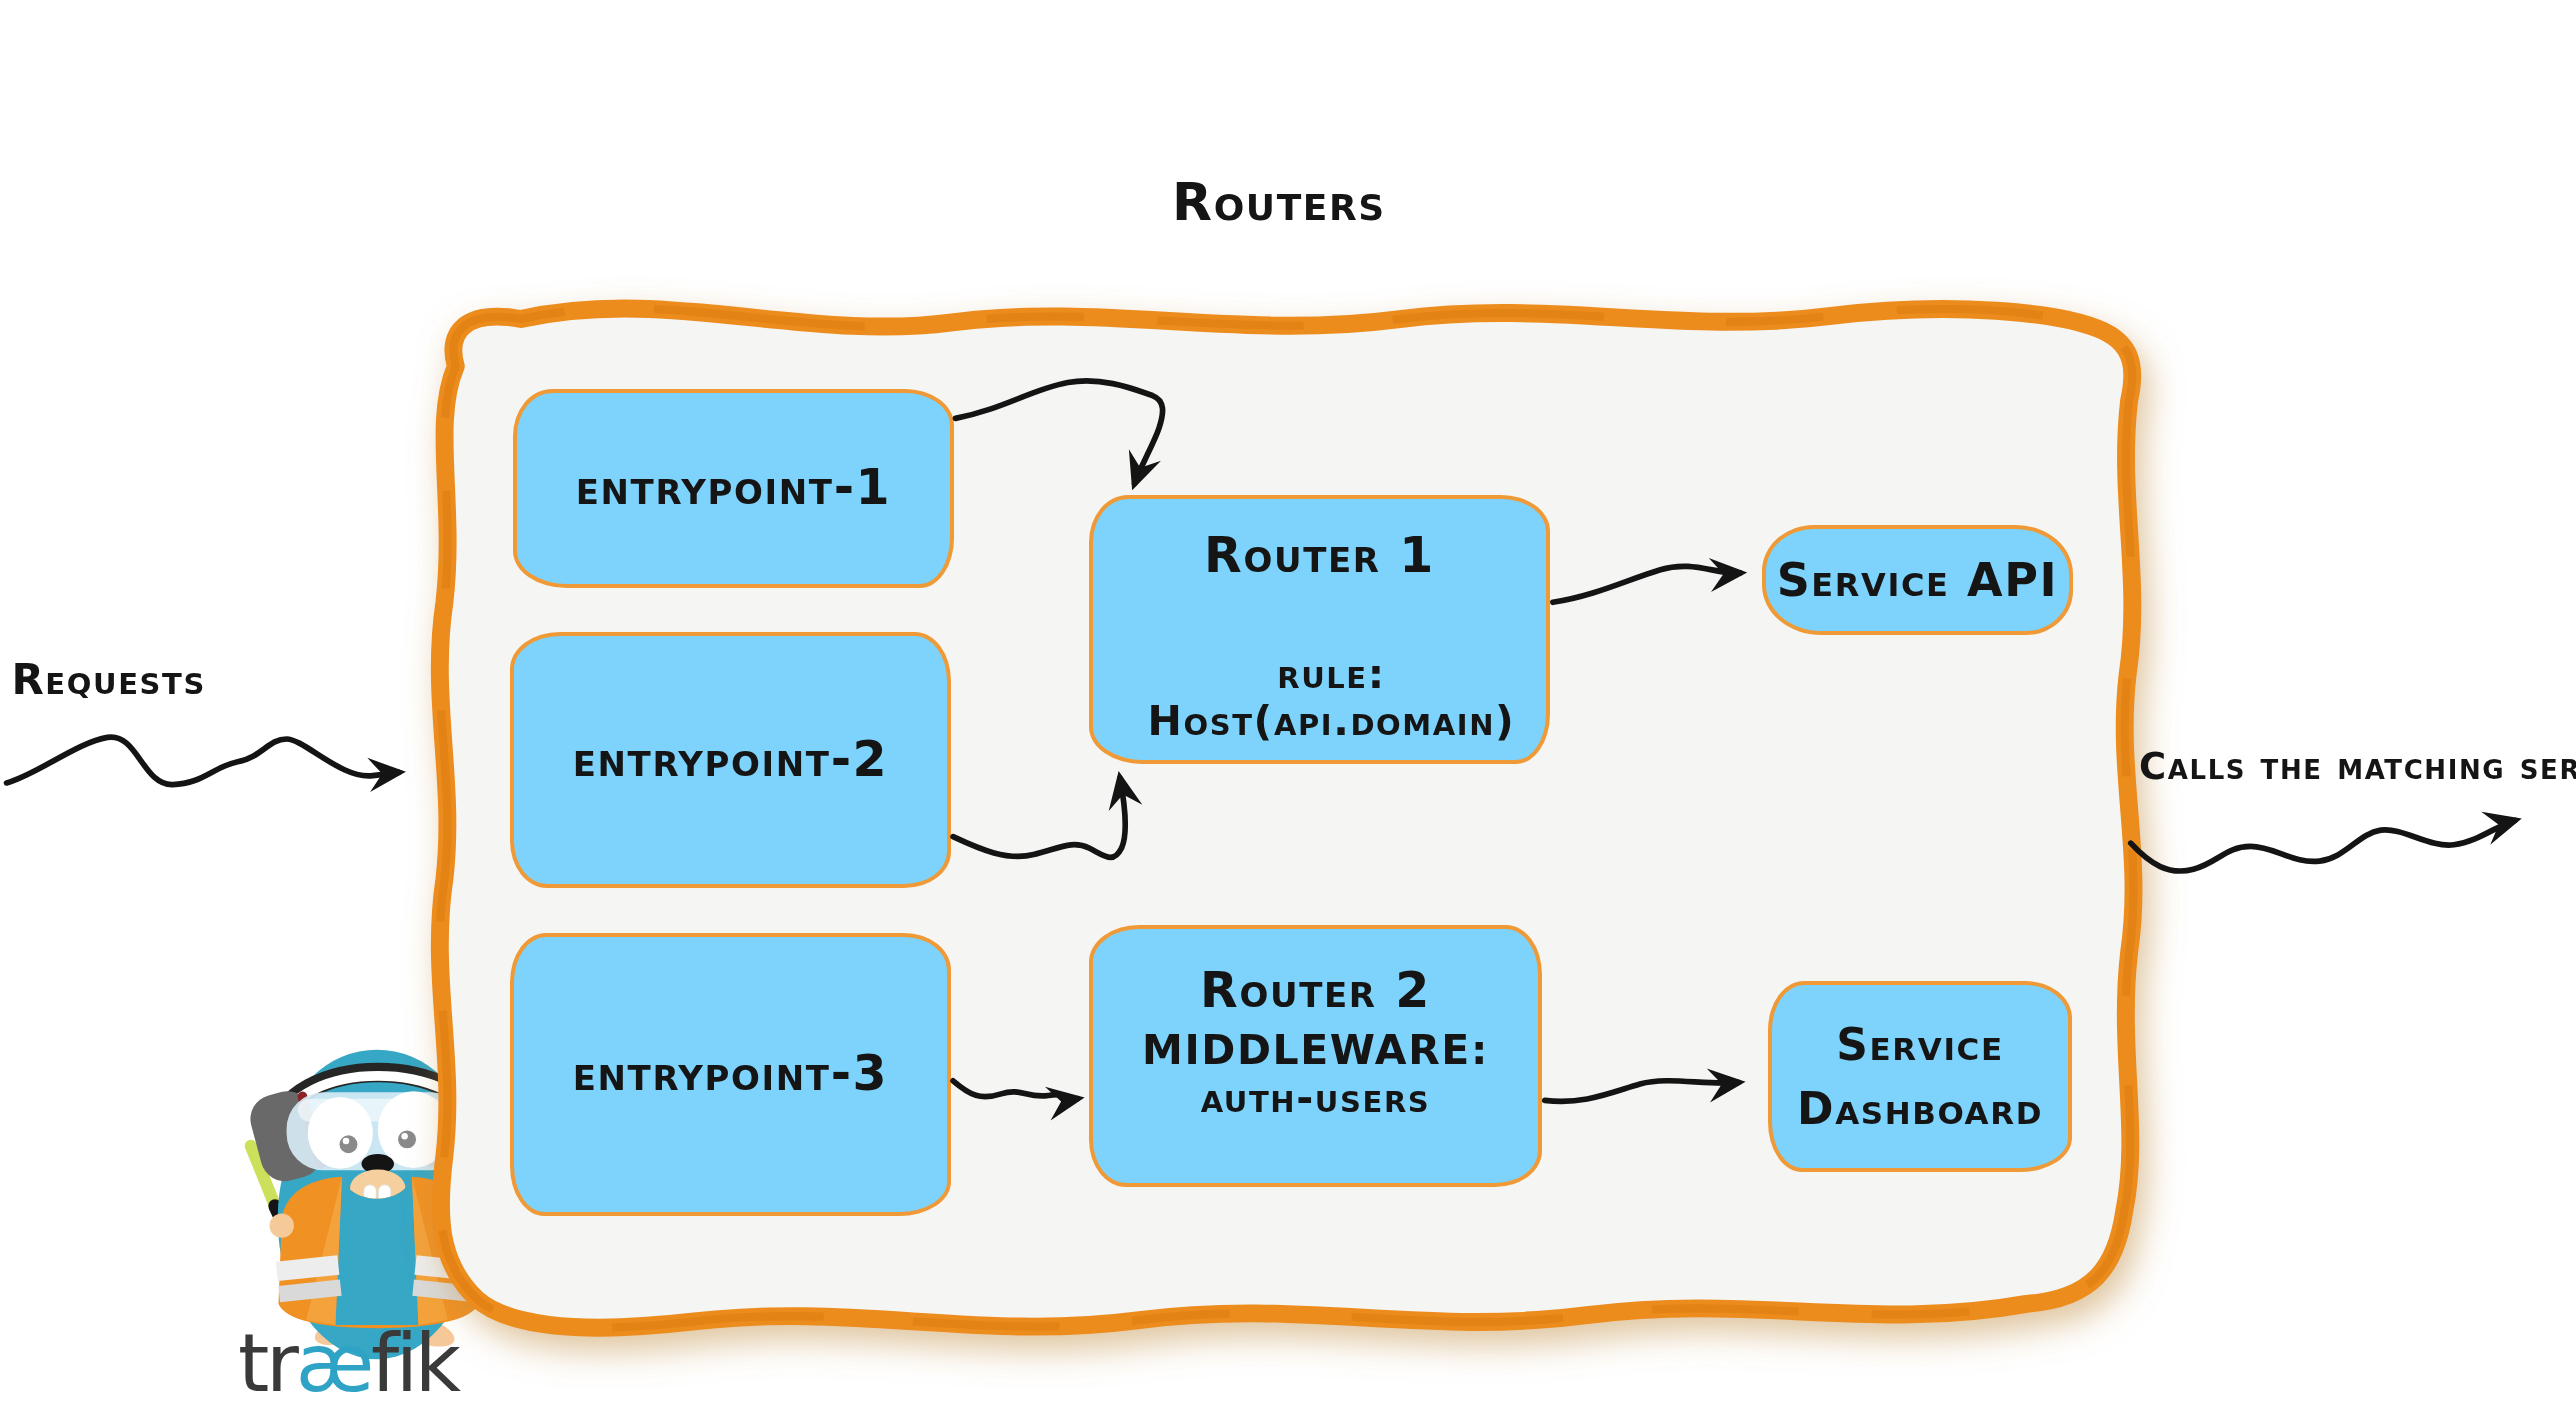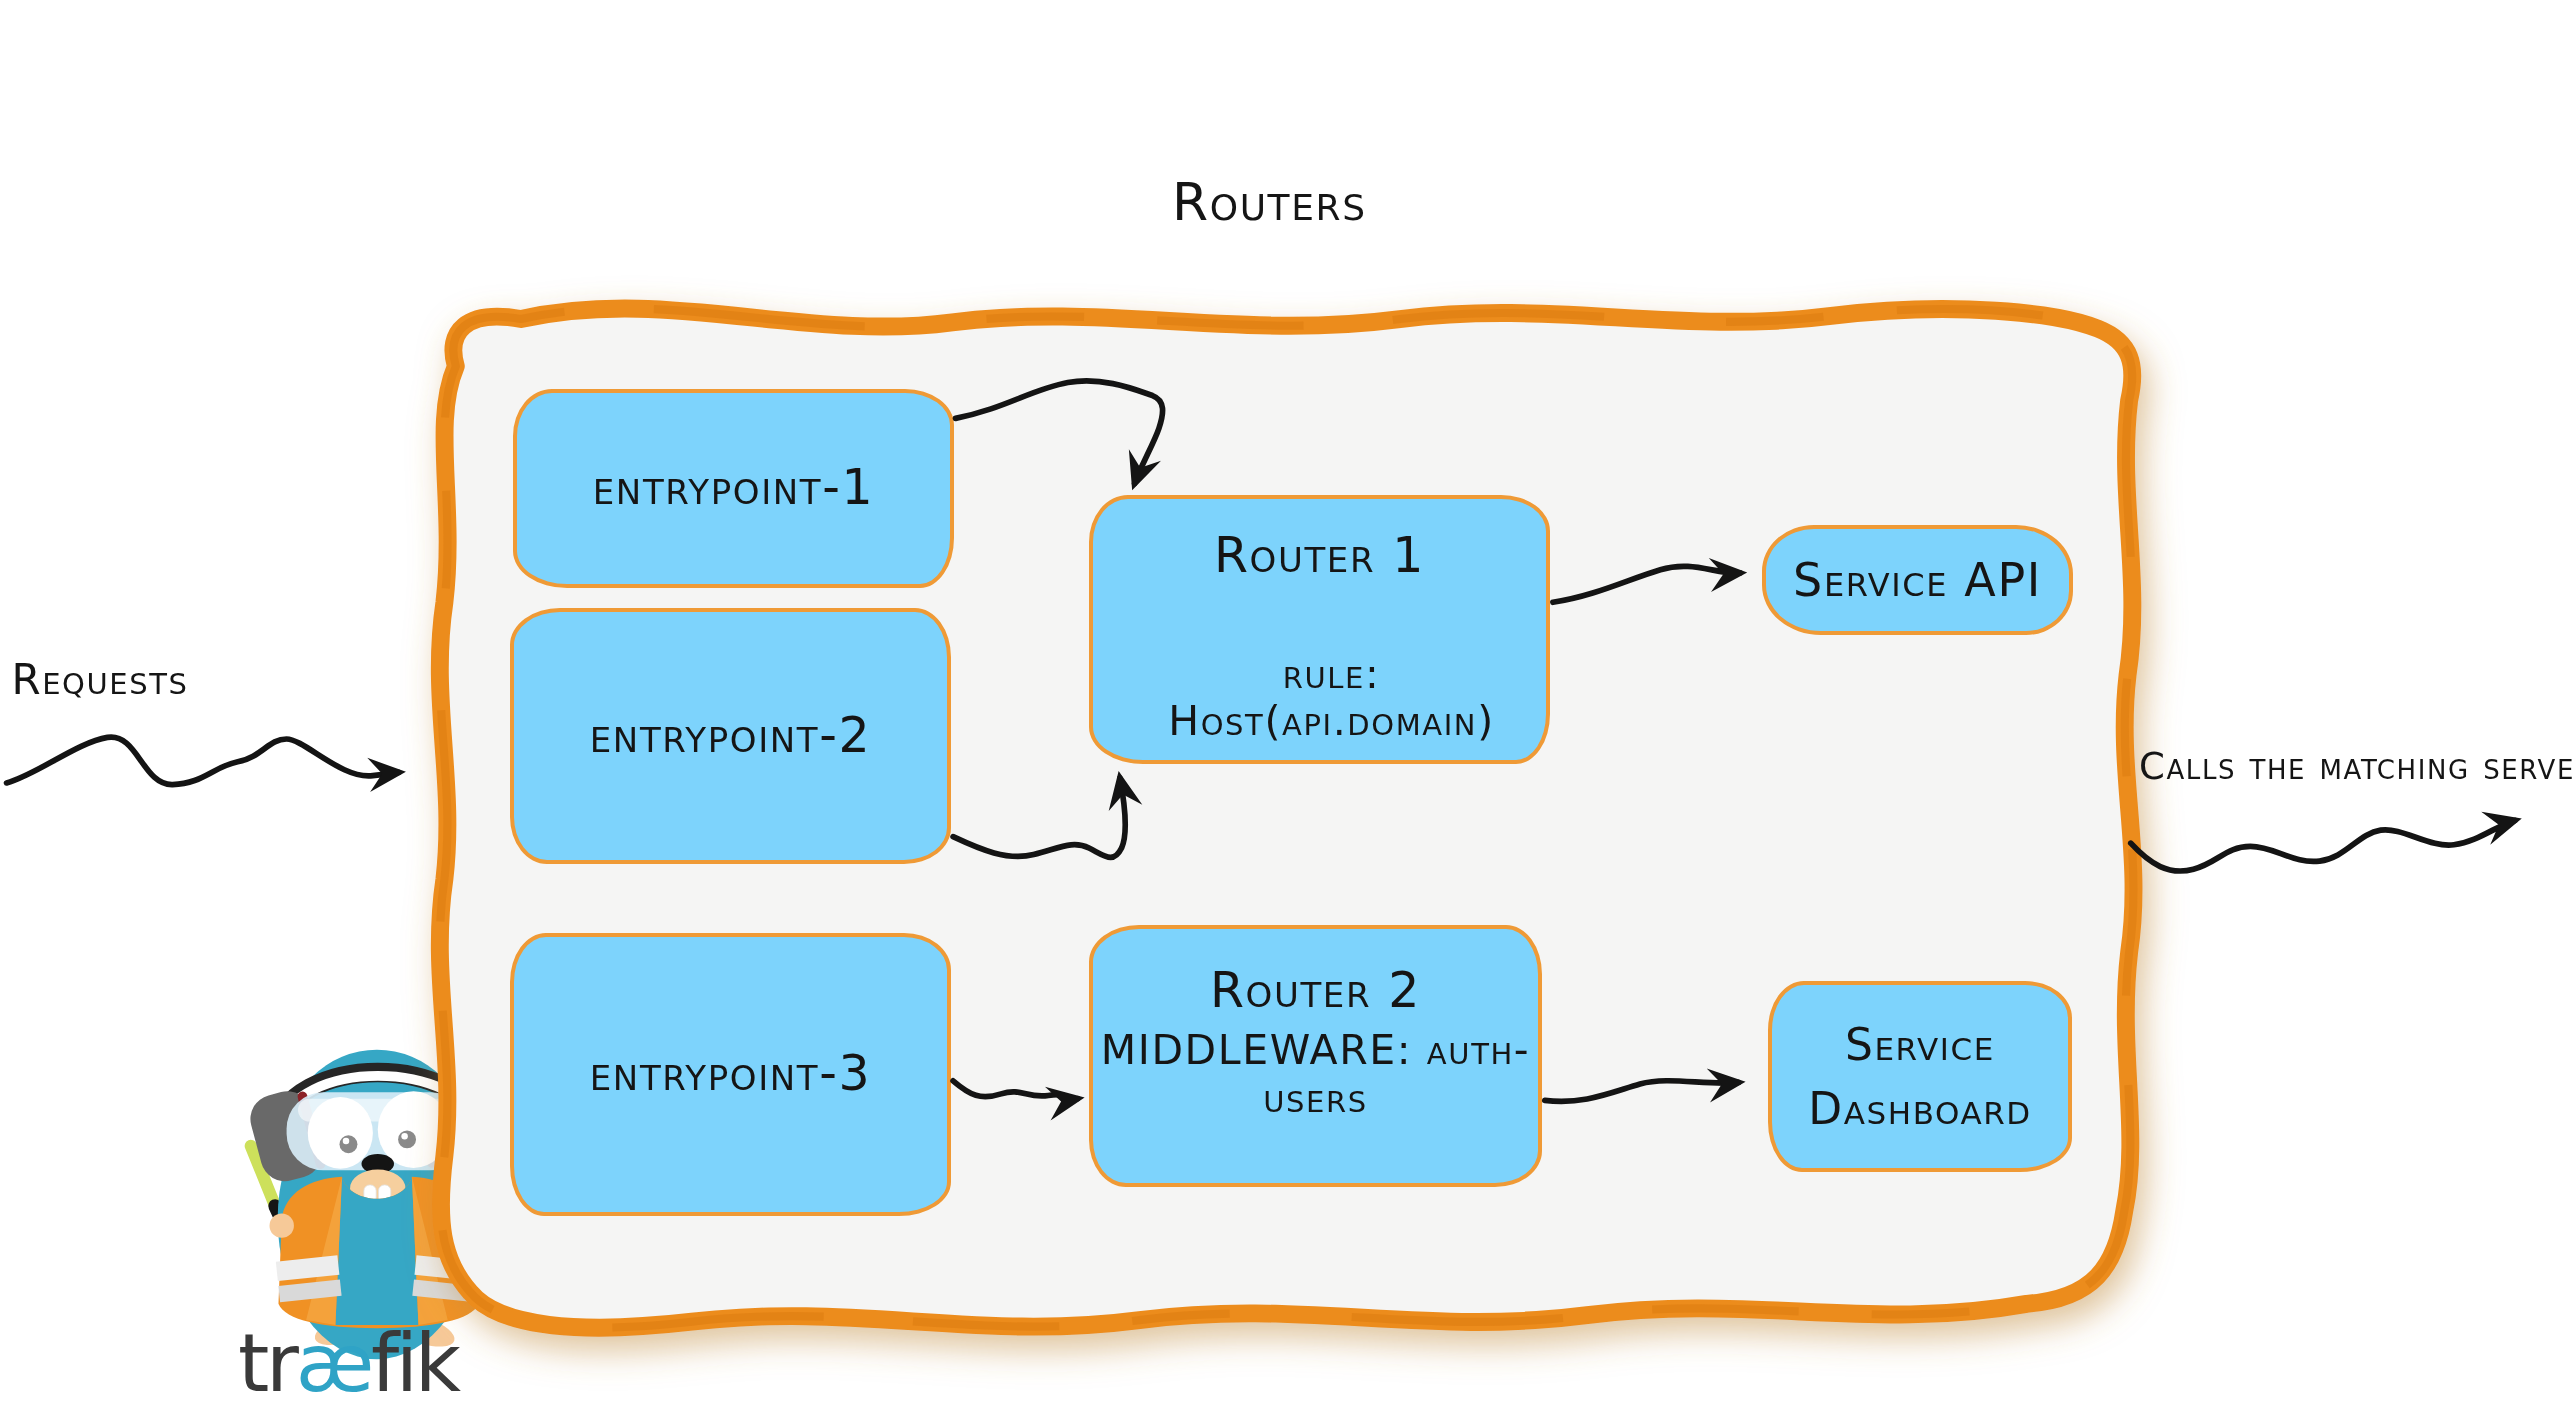--- a/index.html
+++ b/index.html
@@ -8,35 +8,35 @@
 
   
   .layer{position:absolute;left:0;top:0;width:2576px;height:1408px;}
   #bg-svg{z-index:1;}
   #nodes{z-index:2;}
   #arrow-svg{z-index:3;pointer-events:none;}
   #labels{z-index:4;pointer-events:none;}
   #logo{z-index:5;}
 
   
-  .hand{font-variant:small-caps;letter-spacing:1.6px;color:#151515;line-height:1.15;}
+  .hand{font-variant:small-caps;letter-spacing:1.6px;color:#151515;line-height:1.15;font-weight:bold;}
 
   
   .node{position:absolute;background:#7dd3fc;border:4.1px solid #EF9A36;
         display:flex;flex-direction:column;align-items:center;justify-content:center;
         text-align:center;box-sizing:border-box;}
   .r1a{border-radius:39px 49px 34px 54px / 47px 36px 50px 37px;}
   .r1b{border-radius:50px 36px 47px 37px / 37px 49px 36px 47px;}
   .r1c{border-radius:36px 47px 52px 34px / 49px 37px 34px 50px;}
 
   .ep{width:441px;height:199px;}
   .ep-label{font-size:49px;}
 
   #ep1{left:513px;top:389px;}
-  #ep2{left:510px;top:608px;height:256px;}
+  #ep2{left:510px;top:632px;height:256px;}
   #ep3{left:510px;top:933px;height:283px;}
 
   #router1{left:1089px;top:495px;width:461px;height:269px;justify-content:flex-start;}
   #router1 .router-title{margin-top:29px;font-size:49px;}
   #router1 .router-rule{margin-top:67px;font-size:41px;margin-left:24px;}
 
   #router2{left:1089px;top:925px;width:453px;height:262px;justify-content:flex-start;}
   #router2 .router-title{margin-top:34px;font-size:49px;}
   #router2 .router-rule{margin-top:13px;font-size:33px;}
   #router2 .router-mw{margin-top:8.1px;font-size:41px;}

